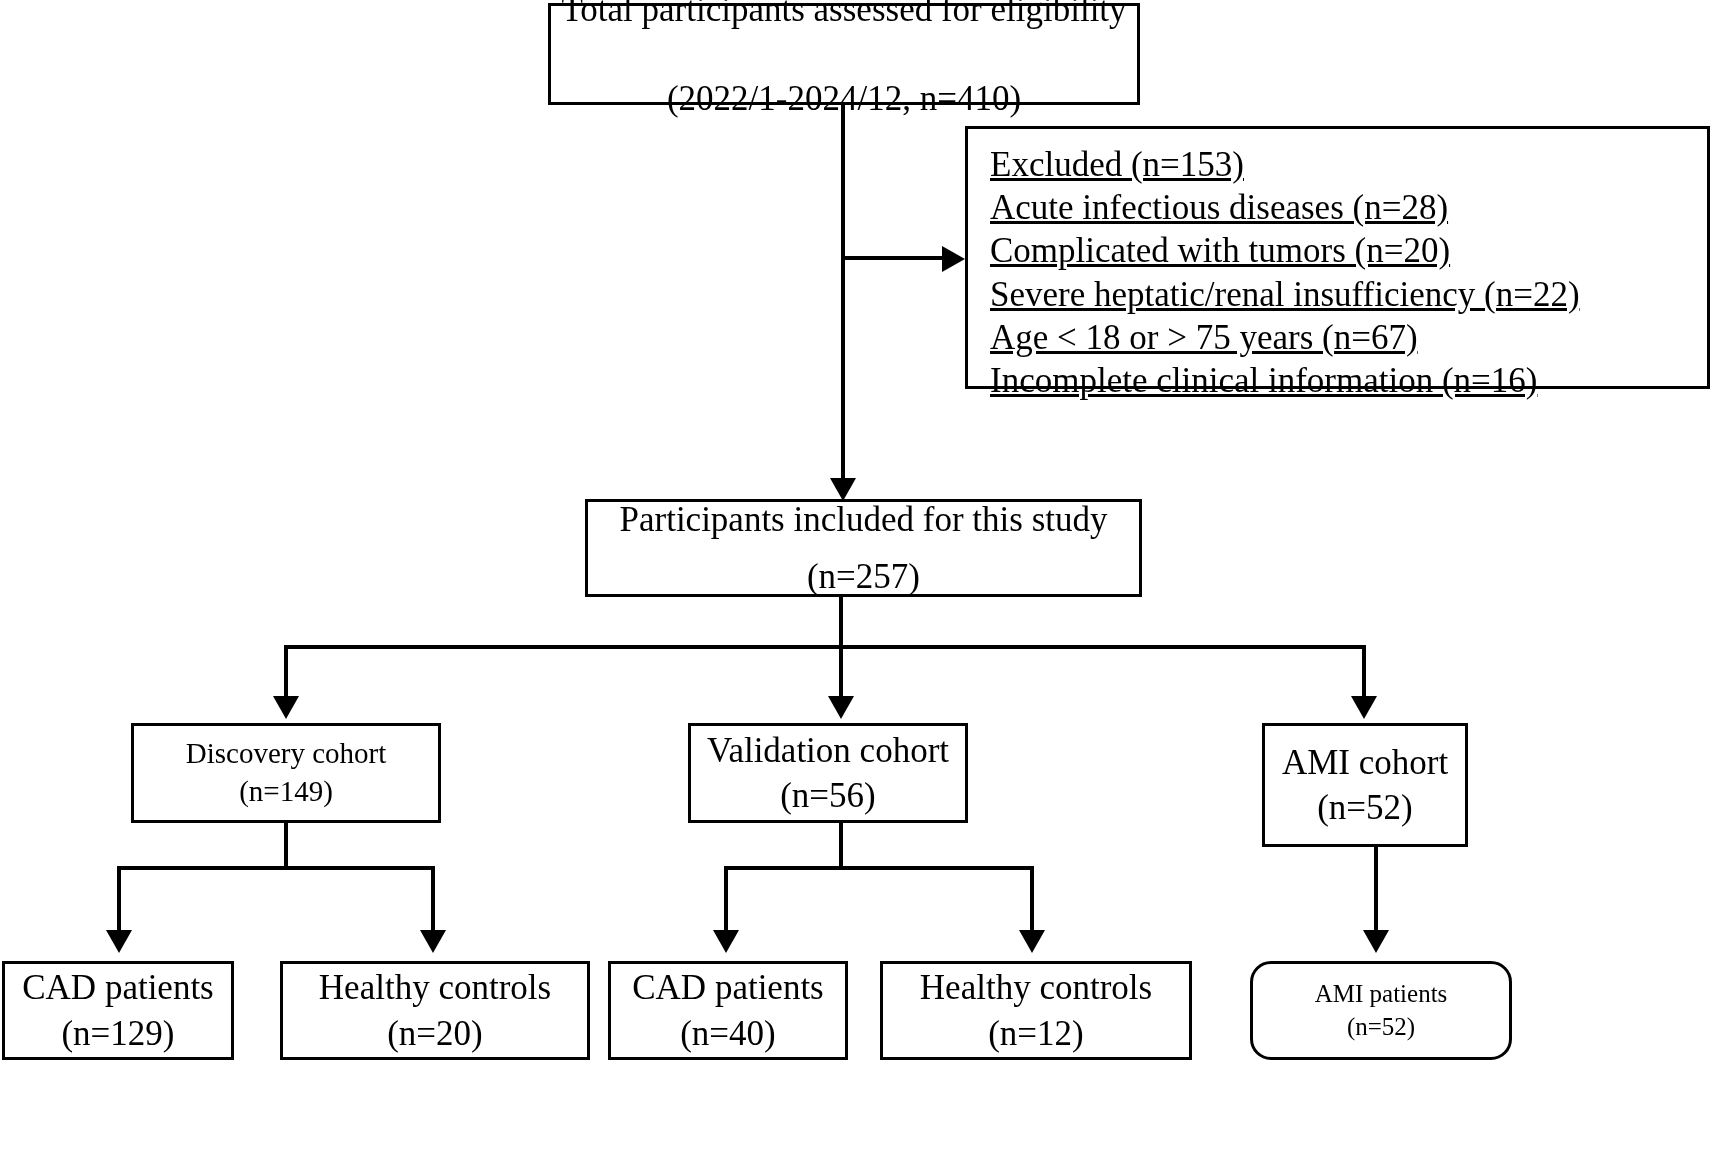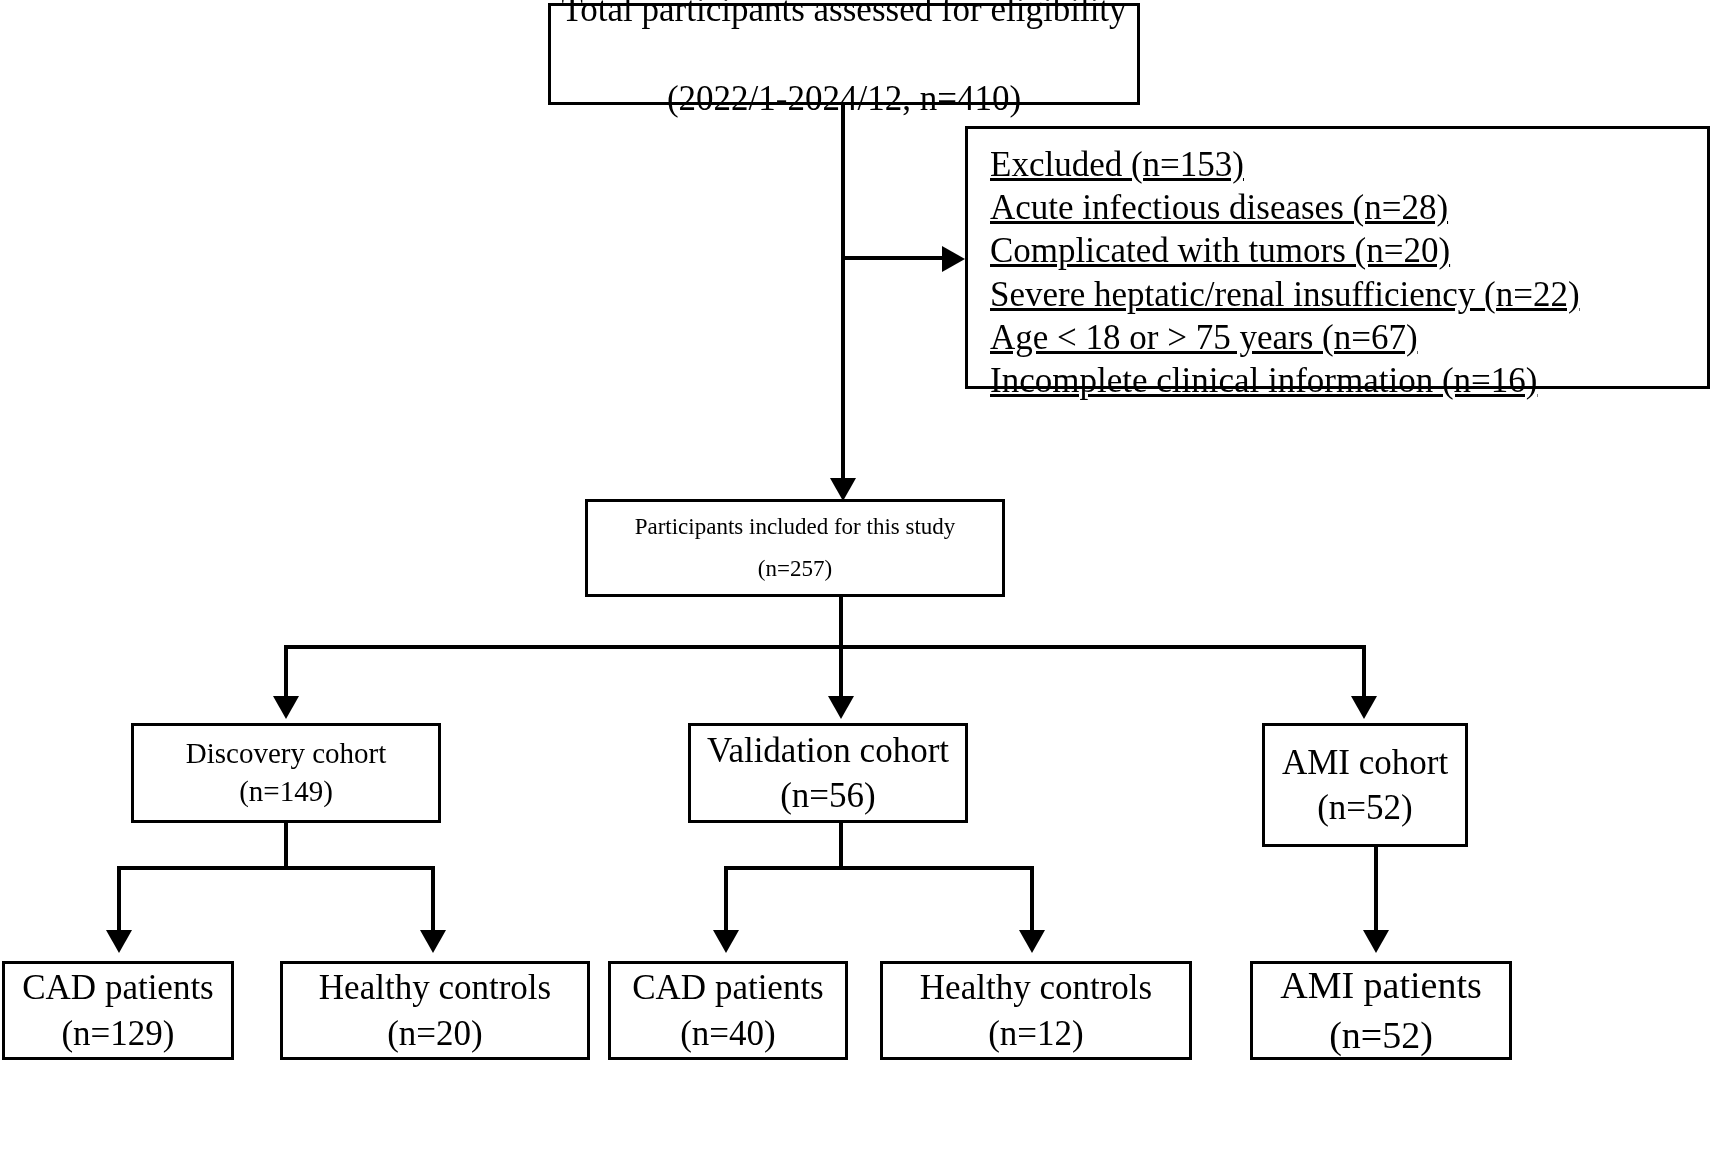--- a/index.html
+++ b/index.html
@@ -43,41 +43,41 @@
     font-size: 35px;
     gap: 44px;
   }
   #box-excluded {
     left: 965px; top: 126px; width: 745px; height: 263px;
     font-size: 35px;
     padding: 14px 0 0 22px;
   }
   #box-excluded .ln { line-height: 1.235; }
   #box-included {
-    left: 585px; top: 499px; width: 420px; height: 98px;
-    font-size: 23px;
+    left: 585px; top: 499px; width: 557px; height: 98px;
+    font-size: 35px;
     gap: 12px;
   }
   #box-discovery {
     left: 131px; top: 723px; width: 310px; height: 100px;
     font-size: 29px;
   }
   #box-validation {
     left: 688px; top: 723px; width: 280px; height: 100px;
     font-size: 35px;
   }
   #box-ami-cohort {
     left: 1262px; top: 723px; width: 206px; height: 124px;
     font-size: 35px;
   }
   #box-leaf-0 { left: 2px;    top: 961px; width: 232px; height: 99px; font-size: 35px; }
   #box-leaf-1 { left: 280px;  top: 961px; width: 310px; height: 99px; font-size: 35px; }
   #box-leaf-2 { left: 608px;  top: 961px; width: 240px; height: 99px; font-size: 35px; }
   #box-leaf-3 { left: 880px;  top: 961px; width: 312px; height: 99px; font-size: 35px; }
-  #box-leaf-4 { left: 1250px; top: 961px; width: 262px; height: 99px; font-size: 38px; }
+  #box-leaf-4 { left: 1250px; top: 961px; width: 262px; height: 99px; font-size: 25px; border-radius: 21px; }
 
   
   .vline { position: absolute; width: 4px; background: #000000; z-index: 1; }
   .hline { position: absolute; height: 4px; background: #000000; z-index: 1; }
   .arrow-down {
     position: absolute; width: 0; height: 0; z-index: 2;
     border-left: 13px solid transparent;
     border-right: 13px solid transparent;
     border-top: 23px solid #000000;
   }

